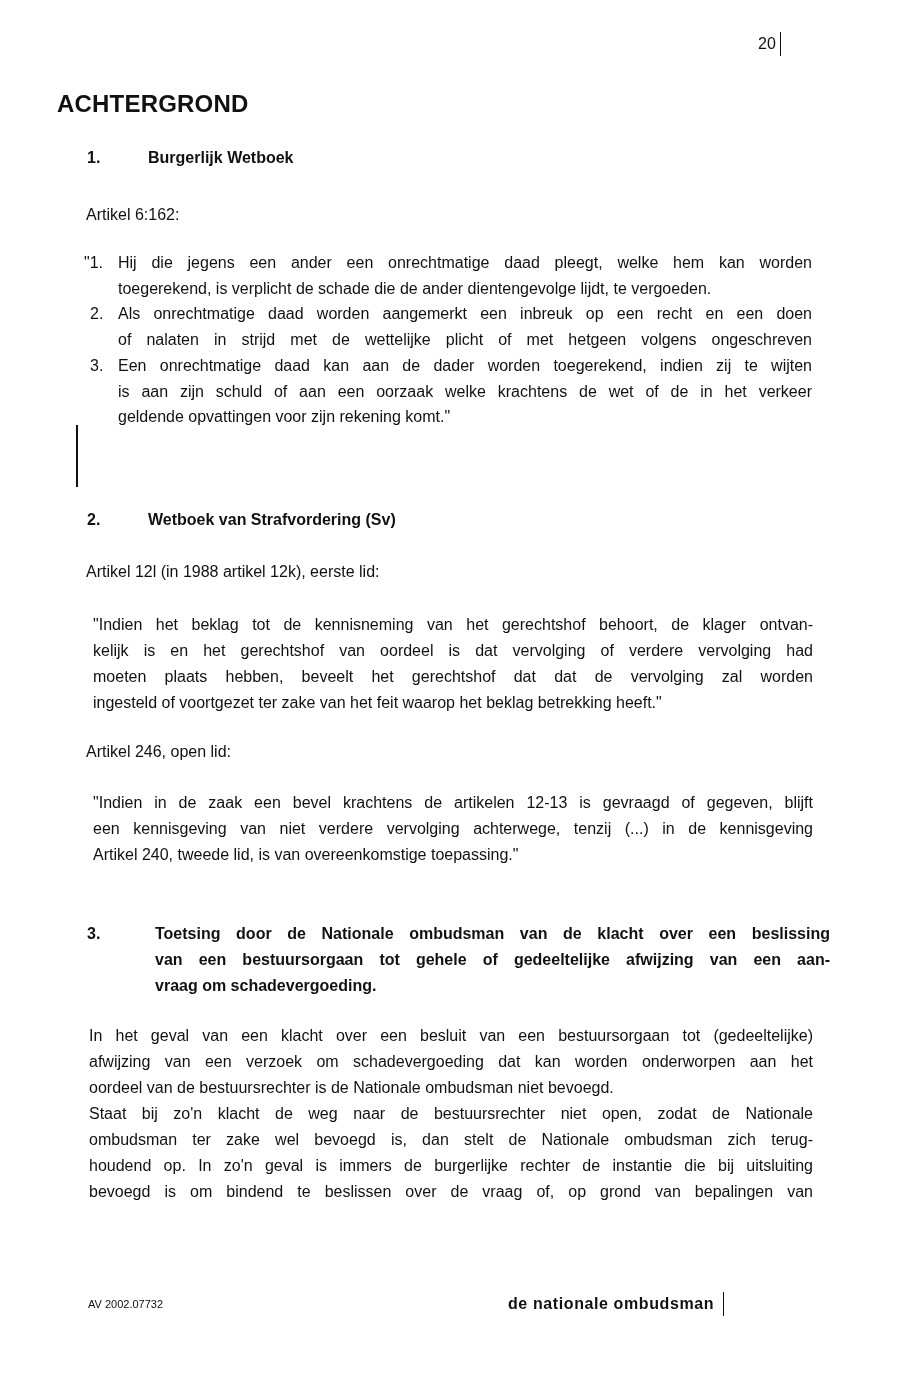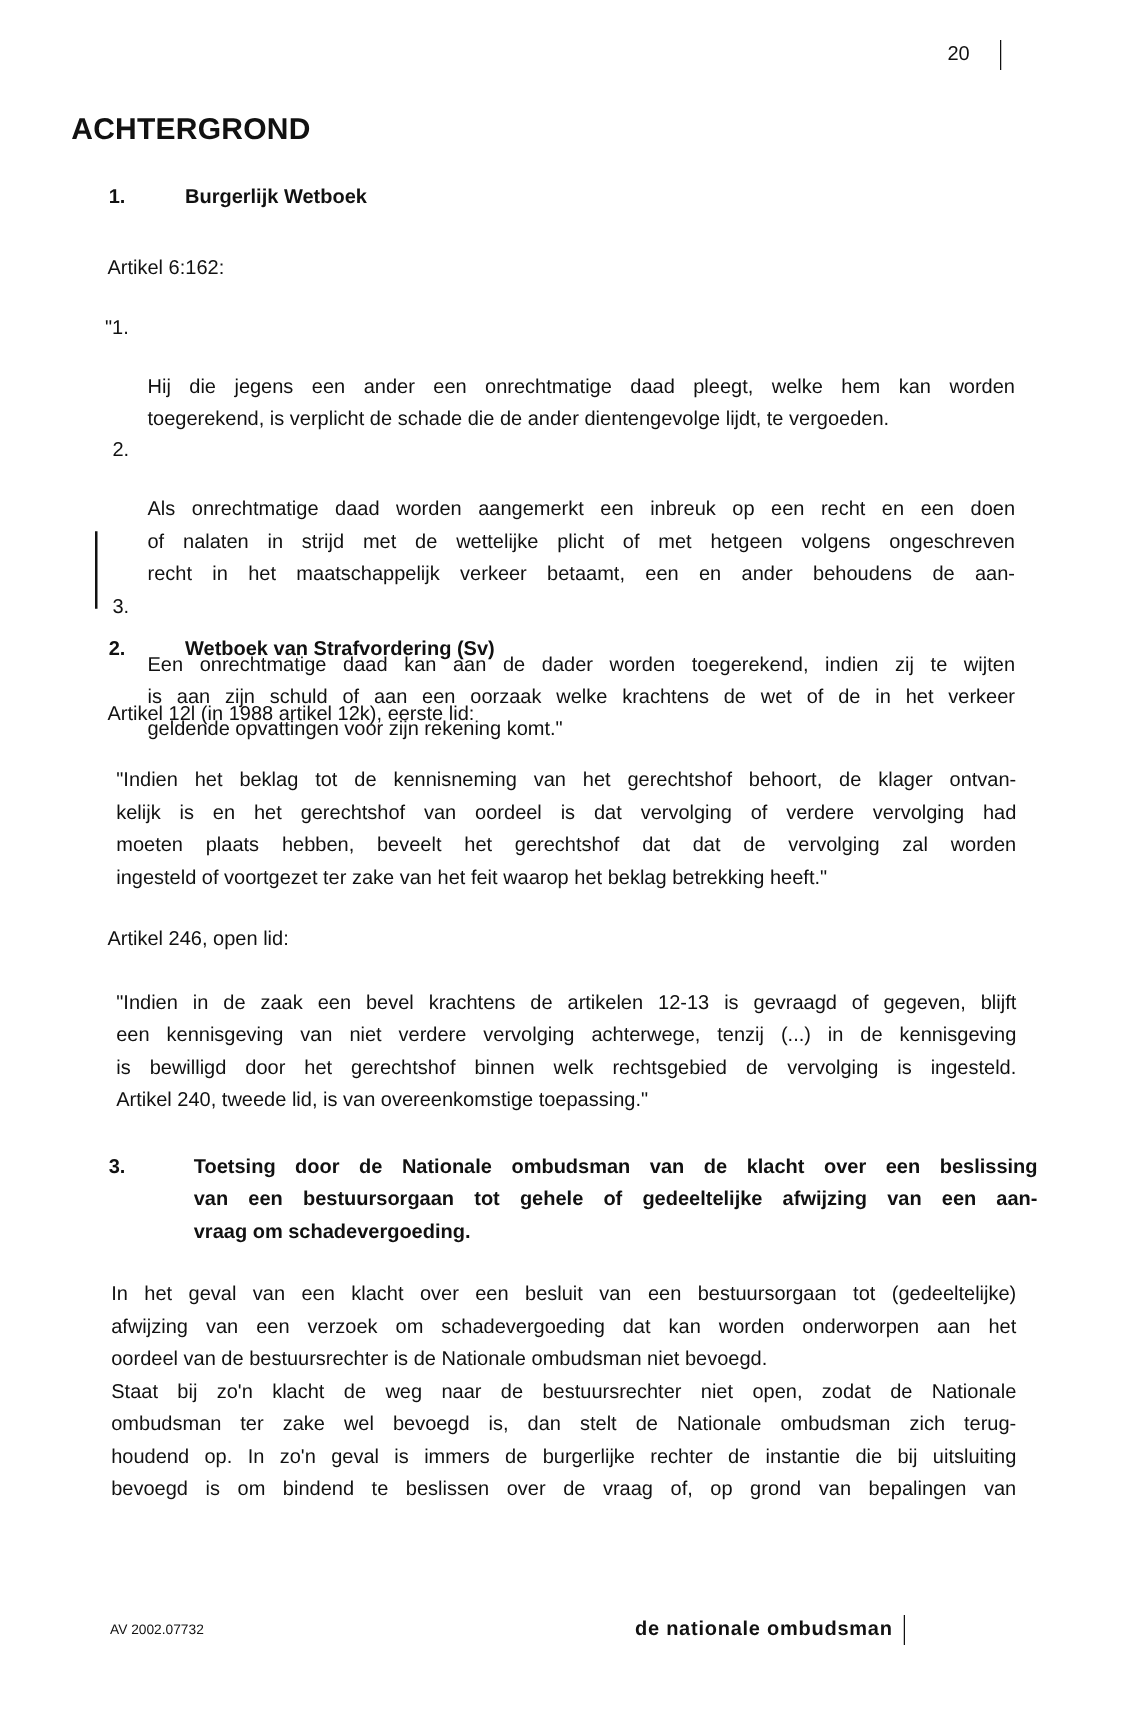--- a/index.html
+++ b/index.html
@@ -2,21 +2,21 @@
 <html><head>
   <meta charset="utf-8">
   <style>
     html, body { margin: 0; padding: 0; background: #ffffff; }
     body {
       width: 900px; height: 1386px; position: relative; overflow: hidden;
       font-family: "Liberation Sans", sans-serif; color: #111111;
     }
     .page-num {
       position: absolute; top: 32px; left: 758px; font-size: 16px;
-      padding-right: 24px; border-right: 1.5px solid #111; line-height: 24px;
+      padding-right: 4px; border-right: 1.5px solid #111; line-height: 24px;
     }
     .main-title {
       position: absolute; top: 90px; left: 57px; font-size: 24px; font-weight: bold;
       letter-spacing: 0.2px;
       text-align: right;
     }
     .sec-head {
       position: absolute; left: 87px; font-size: 16px; font-weight: bold;
     }
     .sec-head .num { display: inline-block; width: 61px; }
@@ -27,21 +27,21 @@
       position: absolute; left: 93px; width: 720px; font-size: 16px; line-height: 26px;
       text-align: justify;
     }
     .qline { display: block; text-align: justify; text-align-last: justify; }
     .qline.last { text-align-last: left; }
     .list {
       position: absolute; left: 90px; width: 722px; font-size: 16px; line-height: 25.7px;
     }
     .li { display: flex; }
     .li .n { width: 28px; flex-shrink: 0; }
-    .li .t { flex: 1; margin-top: 47px; }
+    .li .t { flex: 1; }
     .li .t span { display: block; text-align: justify; text-align-last: justify; }
     .li .t span.last { text-align-last: left; }
     .changebar {
       position: absolute; left: 76px; top: 425px; width: 1.5px; height: 62px; background: #111;
     }
     .sec3 {
       position: absolute; top: 921px; left: 87px; font-size: 16px; font-weight: bold; line-height: 26px;
       display: flex;
     }
     .sec3 .num { width: 51px; flex-shrink: 0; }
@@ -79,21 +79,20 @@
     <span class="t">
       <span>Hij die jegens een ander een onrechtmatige daad pleegt, welke hem kan worden</span>
       <span class="last">toegerekend, is verplicht de schade die de ander dientengevolge lijdt, te vergoeden.</span>
     </span>
   </div>
   <div class="li">
     <span class="n">2.</span>
     <span class="t">
       <span>Als onrechtmatige daad worden aangemerkt een inbreuk op een recht en een doen</span>
       <span>of nalaten in strijd met de wettelijke plicht of met hetgeen volgens ongeschreven</span>
-      <span>recht in het maatschappelijk verkeer betaamt, een en ander behoudens de aan-</span>
     </span>
   </div>
   <div class="li">
     <span class="n">3.</span>
     <span class="t">
       <span>Een onrechtmatige daad kan aan de dader worden toegerekend, indien zij te wijten</span>
       <span>is aan zijn schuld of aan een oorzaak welke krachtens de wet of de in het verkeer</span>
       <span class="last">geldende opvattingen voor zijn rekening komt."</span>
     </span>
   </div>
@@ -110,21 +109,20 @@
   <span class="qline">kelijk is en het gerechtshof van oordeel is dat vervolging of verdere vervolging had</span>
   <span class="qline">moeten plaats hebben, beveelt het gerechtshof dat dat de vervolging zal worden</span>
   <span class="qline last">ingesteld of voortgezet ter zake van het feit waarop het beklag betrekking heeft."</span>
 </div>
 
 <div class="artikel" style="top:743px">Artikel 246, open lid:</div>
 
 <div class="quote" style="top:790px">
   <span class="qline">"Indien in de zaak een bevel krachtens de artikelen 12-13 is gevraagd of gegeven, blijft</span>
   <span class="qline">een kennisgeving van niet verdere vervolging achterwege, tenzij (...) in de kennisgeving</span>
-  <span class="qline">is bewilligd door het gerechtshof binnen welk rechtsgebied de vervolging is ingesteld.</span>
   <span class="qline last">Artikel 240, tweede lid, is van overeenkomstige toepassing."</span>
 </div>
 
 <div class="sec3">
   <span class="num">3.</span>
   <span class="t">
     <span>Toetsing door de Nationale ombudsman van de klacht over een beslissing</span>
     <span>van een bestuursorgaan tot gehele of gedeeltelijke afwijzing van een aan-</span>
     <span class="last">vraag om schadevergoeding.</span>
   </span>

